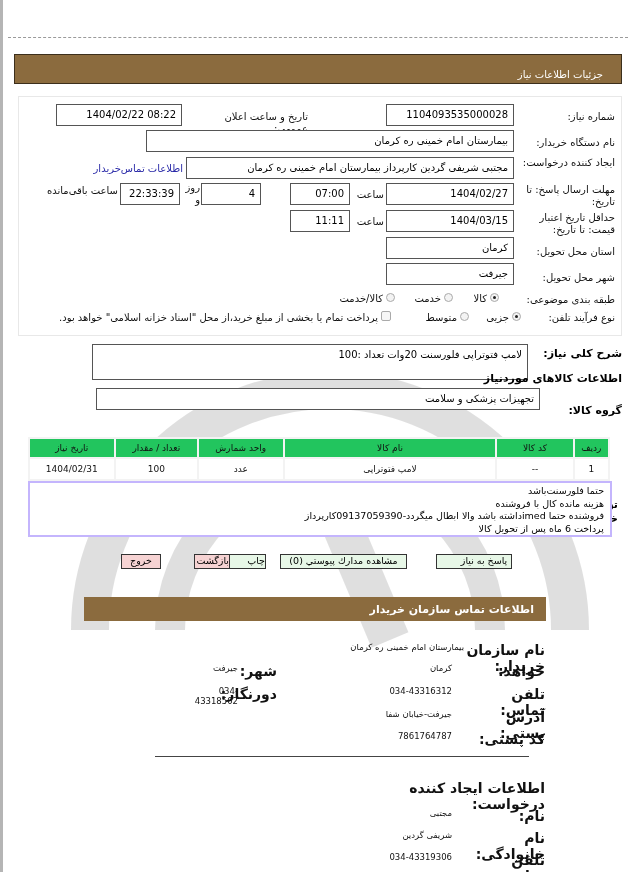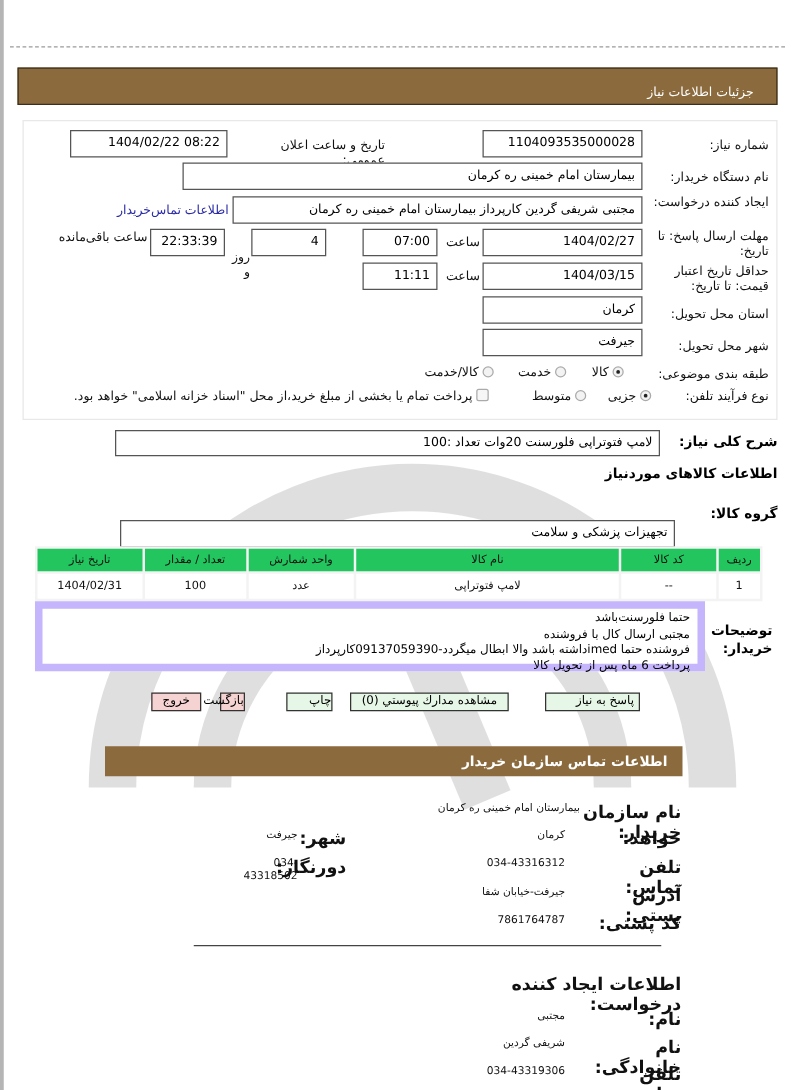--- a/index.html
+++ b/index.html
@@ -25,21 +25,21 @@
            background:#f3f3f3; }
   .radio.on::after { content:""; position:absolute; left:2px; top:2px; width:3px; height:3px;
                      border-radius:50%; background:#222; }
   .check { width:10px; height:10px; border:1px solid #aaa; border-radius:2px; box-sizing:border-box;
            background:#f6f6f6; }
   .bold-lbl { font-weight:bold; font-size:11px; direction:rtl; text-align:right; }
   .tbl { left:28px; top:437px; width:582px; border-collapse:separate; border-spacing:2px;
          background:#f3f3f3; }
   .tbl th { background:#22c55e; font-weight:normal; font-size:9px; height:16px; color:#111; }
   .tbl td { background:#fff; font-size:9px; height:18px; text-align:center; color:#111; }
-  .notes { left:28px; top:481px; width:536px; height:56px; border:6px solid #c4b5fd;
+  .notes { left:28px; top:481px; width:584px; height:56px; border:2px solid #c4b5fd;
            box-sizing:border-box; direction:rtl; text-align:right; padding:2px 6px;
            font-size:9.5px; line-height:12.5px; background:#fff; }
   .btn { height:15px; box-sizing:border-box; border:1px solid #333; font-size:9.5px;
          text-align:center; line-height:12px; direction:rtl; }
   .btn.green { background:#e7f7e7; }
   .btn.pink { background:#f6d3d3; }
   .info-lbl { font-weight:bold; font-size:14px; direction:rtl; text-align:right; color:#111; }
   .info-val { font-size:8.5px; direction:rtl; text-align:right; color:#111; }
   .rule2 { left:155px; top:756px; width:374px; border-top:1px solid #444; }
   .watermark { left:50px; top:250px; width:560px; height:400px; pointer-events:none; opacity:0.18; }
@@ -72,21 +72,21 @@
 
 <div class="abs lbl" style="left:520px;top:157px;width:95px;">ایجاد کننده درخواست:</div>
 <div class="abs box" style="left:186px;top:157px;width:328px;height:22px;">مجتبی شریفی گردین کارپرداز بیمارستان امام خمینی ره کرمان</div>
 <div class="abs link" style="left:88px;top:163px;width:95px;text-align:right;">اطلاعات تماس‌خریدار</div>
 
 <div class="abs lbl" style="left:520px;top:184px;width:95px;">مهلت ارسال پاسخ: تا تاریخ:</div>
 <div class="abs box ltr" style="left:386px;top:183px;width:128px;height:22px;">1404/02/27</div>
 <div class="abs lbl" style="left:354px;top:189px;width:30px;">ساعت</div>
 <div class="abs box ltr" style="left:290px;top:183px;width:60px;height:22px;">07:00</div>
 <div class="abs box ltr" style="left:201px;top:183px;width:60px;height:22px;">4</div>
-<div class="abs lbl" style="left:178px;top:201px;width:22px;text-align:right;">روز و</div>
+<div class="abs lbl" style="left:178px;top:182px;width:22px;text-align:right;">روز و</div>
 <div class="abs box ltr" style="left:120px;top:183px;width:60px;height:22px;">22:33:39</div>
 <div class="abs lbl" style="left:40px;top:185px;width:78px;">ساعت باقی‌مانده</div>
 
 <div class="abs lbl" style="left:520px;top:212px;width:95px;">حداقل تاریخ اعتبار قیمت: تا تاریخ:</div>
 <div class="abs box ltr" style="left:386px;top:210px;width:128px;height:22px;">1404/03/15</div>
 <div class="abs lbl" style="left:354px;top:216px;width:30px;">ساعت</div>
 <div class="abs box ltr" style="left:290px;top:210px;width:60px;height:22px;">11:11</div>
 
 <div class="abs lbl" style="left:520px;top:246px;width:95px;">استان محل تحویل:</div>
 <div class="abs box" style="left:386px;top:237px;width:128px;height:22px;">کرمان</div>
@@ -104,24 +104,24 @@
 
 <div class="abs lbl" style="left:520px;top:312px;width:95px;">نوع فرآیند تلفن:</div>
 <div class="abs radio on" style="left:512px;top:312px;"></div>
 <div class="abs lbl" style="left:475px;top:312px;width:34px;">جزیی</div>
 <div class="abs radio" style="left:460px;top:312px;"></div>
 <div class="abs lbl" style="left:415px;top:312px;width:42px;">متوسط</div>
 <div class="abs check" style="left:381px;top:311px;"></div>
 <div class="abs lbl" style="left:40px;top:312px;width:338px;white-space:nowrap;">پرداخت تمام یا بخشی از مبلغ خرید،از محل "اسناد خزانه اسلامی" خواهد بود.</div>
 
 <div class="abs bold-lbl" style="left:530px;top:347px;width:92px;">شرح کلی نیاز:</div>
-<div class="abs box" style="left:92px;top:344px;width:436px;height:21px;line-height:19px;">لامپ فتوتراپی فلورسنت 20وات     تعداد :100</div>
+<div class="abs box" style="left:92px;top:344px;width:436px;height:36px;line-height:19px;">لامپ فتوتراپی فلورسنت 20وات     تعداد :100</div>
 <div class="abs bold-lbl" style="left:360px;top:372px;width:262px;">اطلاعات کالاهای موردنیاز</div>
 <div class="abs bold-lbl" style="left:540px;top:404px;width:82px;">گروه کالا:</div>
-<div class="abs box" style="left:96px;top:416px;width:444px;height:22px;">تجهیزات پزشکی و سلامت</div>
+<div class="abs box" style="left:96px;top:388px;width:444px;height:22px;">تجهیزات پزشکی و سلامت</div>
 
 <table class="abs tbl" dir="rtl">
   <thead>
     <tr>
       <th style="width:30px;">ردیف</th>
       <th style="width:70px;">کد کالا</th>
       <th style="width:200px;">نام کالا</th>
       <th style="width:78px;">واحد شمارش</th>
       <th style="width:76px;">تعداد / مقدار</th>
       <th style="width:78px;">تاریخ نیاز</th>
@@ -135,29 +135,29 @@
       <td>عدد</td>
       <td>100</td>
       <td>1404/02/31</td>
     </tr>
   </tbody>
 </table>
 
 <div class="abs bold-lbl" style="left:566px;top:498px;width:52px;line-height:14px;">توضیحات خریدار:</div>
 <div class="abs notes">
   <div>حتما فلورسنت‌باشد</div>
-  <div>مجتبی ارسال کال با فروشنده</div>
+  <div>هزینه مانده کال با فروشنده</div>
   <div>فروشنده حتما imedداشته باشد والا ابطال میگردد-09137059390کارپرداز</div>
   <div>پرداخت 6 ماه پس از تحویل کالا</div>
 </div>
 
 <div class="abs btn green" style="left:436px;top:554px;width:76px;padding-left:20px;">پاسخ به نیاز</div>
 <div class="abs btn green" style="left:280px;top:554px;width:127px;">مشاهده مدارك پیوستي (0)</div>
 <div class="abs btn green" style="left:229px;top:554px;width:37px;padding-left:25px;">چاپ</div>
-<div class="abs btn pink" style="left:176px;top:554px;width:20px;padding-left:12px;">بازگشت</div>
+<div class="abs btn pink" style="left:194px;top:554px;width:36px;padding-left:12px;">بازگشت</div>
 <div class="abs btn pink" style="left:121px;top:554px;width:40px;">خروج</div>
 
 <div class="abs panel-header hdr2">
   <span>اطلاعات تماس سازمان خریدار</span>
 </div>
 
 <div class="abs info-lbl" style="left:465px;top:642px;width:80px;">نام سازمان خریدار:</div>
 <div class="abs info-val" style="left:300px;top:642px;width:164px;">بیمارستان امام خمینی ره کرمان</div>
 
 <div class="abs info-lbl" style="left:475px;top:663px;width:70px;">خواهد:</div>

